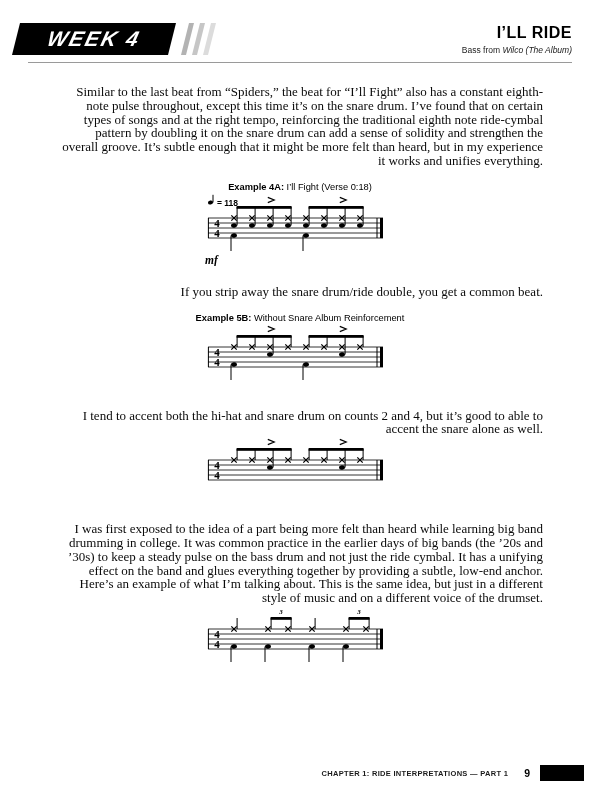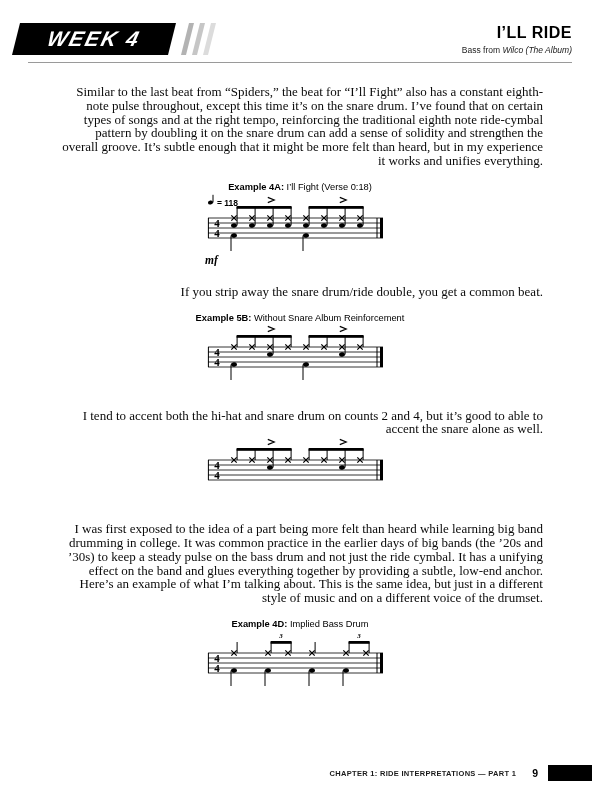--- a/index.html
+++ b/index.html
@@ -33,21 +33,21 @@
   .cap-b{font-weight:bold}
   .notation{margin-top:2px;line-height:0}
 
   
   .ts{font:bold 11px "Liberation Serif",serif}
   .trip{font:italic bold 7px "Liberation Serif",serif}
   .tempo-text{font:bold 8.5px "Liberation Sans",sans-serif}
   .dyn{font:bold italic 11.5px "Liberation Serif",serif}
 
   
-  .ftr{position:absolute;left:0;right:8px;bottom:19px;height:16px;display:flex;align-items:center;justify-content:flex-end}
+  .ftr{position:absolute;left:0;right:16px;bottom:19px;height:16px;display:flex;align-items:center;justify-content:flex-end}
   .ftr-chapter{font-family:"Liberation Sans",sans-serif;font-weight:bold;font-size:7.5px;letter-spacing:.3px;color:#1a1a1a}
   .ftr-page{font-family:"Liberation Sans",sans-serif;font-weight:bold;font-size:10.5px;color:#000;margin-left:16px}
   .ftr-bar{width:44px;height:16px;background:#000;margin-left:10px}
 </style>
 </head>
 <body>
 
 <div class="page">
 
   <header class="hdr">
@@ -271,21 +271,20 @@
               <rect x="36.6" y="12" width="55" height="2.8" fill="#000"></rect>
               <rect x="108.6" y="12" width="55" height="2.8" fill="#000"></rect>
             </g>
             <g></g>
           </svg></div>
     </section>
 
     <p class="body-text p4">I was first exposed to the idea of a part being more felt than heard while learning big band drumming in college. It was common practice in the earlier days of big bands (the ’20s and ’30s) to keep a steady pulse on the bass drum and not just the ride cymbal. It has a unifying effect on the band and glues everything together by providing a subtle, low-end anchor. Here’s an example of what I’m talking about. This is the same idea, but just in a different style of music and on a different voice of the drumset.</p>
 
     <section class="example">
-      <div class="caption"><span class="cap-b">Example 4D:</span><span> Implied Bass Drum</span></div>
       <div class="notation"><svg viewBox="0 2 200 60" width="200" height="60">
             <g>
               <line x1="8" y1="24" x2="183" y2="24" stroke="#000" stroke-width="0.8"></line>
               <line x1="8" y1="29" x2="183" y2="29" stroke="#000" stroke-width="0.8"></line>
               <line x1="8" y1="34" x2="183" y2="34" stroke="#000" stroke-width="0.8"></line>
               <line x1="8" y1="39" x2="183" y2="39" stroke="#000" stroke-width="0.8"></line>
               <line x1="8" y1="44" x2="183" y2="44" stroke="#000" stroke-width="0.8"></line>
               <line x1="8.4" y1="24" x2="8.4" y2="44" stroke="#000" stroke-width="1"></line>
               <line x1="177" y1="24" x2="177" y2="44" stroke="#000" stroke-width="1"></line>
               <rect x="180" y="24" width="3" height="20" fill="#000"></rect>

